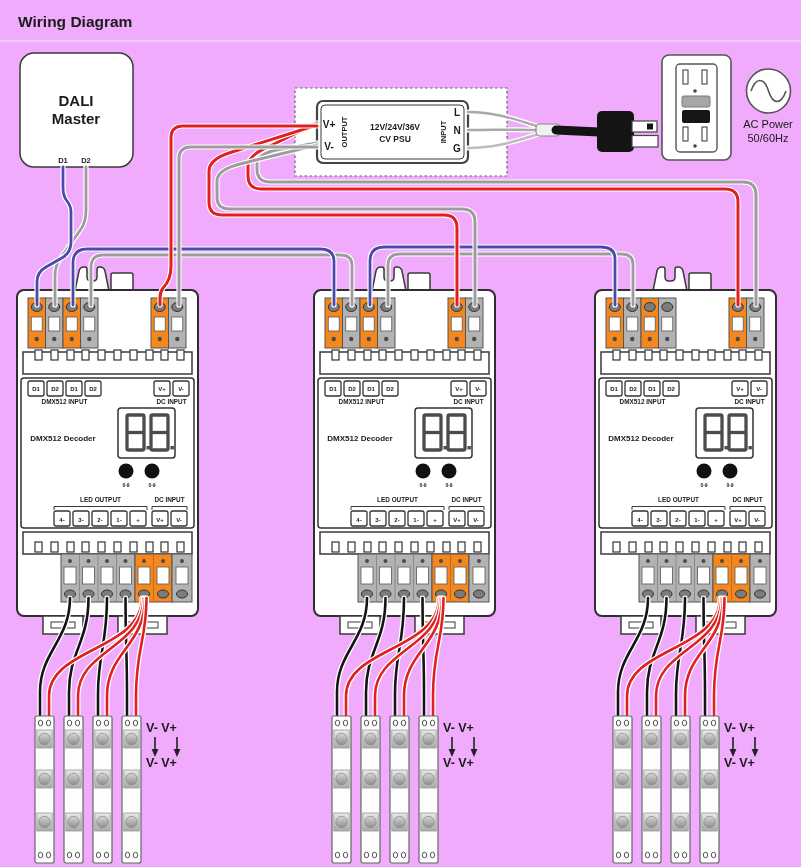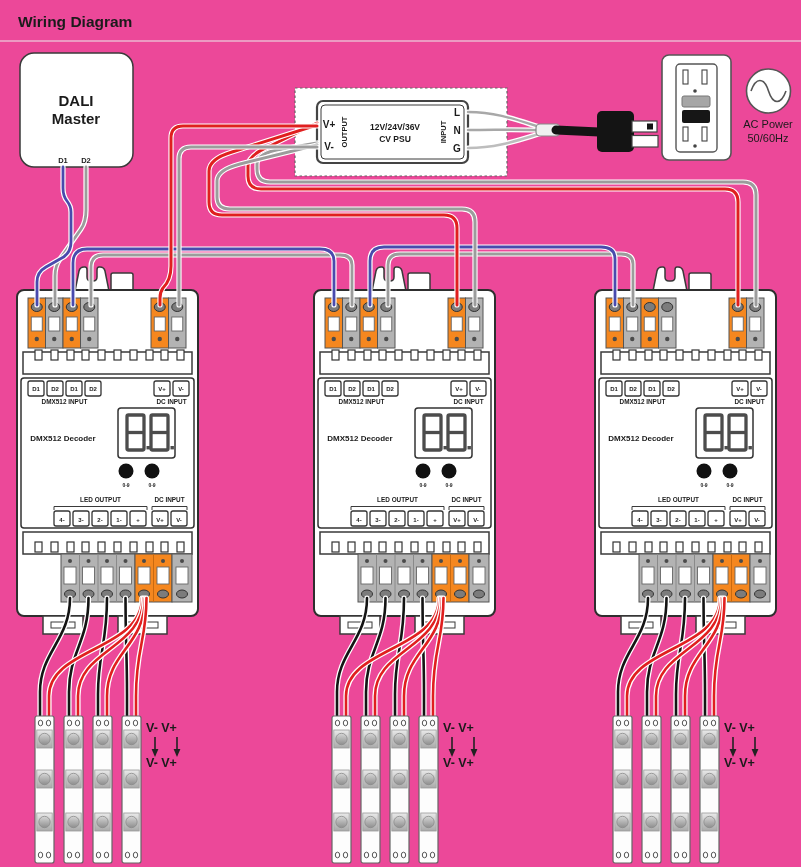--- a/index.html
+++ b/index.html
@@ -1,16 +1,16 @@
 <!DOCTYPE html>
 <html style="--wire-dali-d1: #4a4aad; --wire-dali-d2: #9c9c9c; --wire-power-vplus: #e01f1f; --wire-power-vminus: #9c9c9c; --wire-led-negative: #141414; --terminal-positive: #f5871f; --terminal-neutral: #b3b3b3;"><head>
 <meta charset="utf-8">
 <style>
   html,body{margin:0;padding:0;background:#fff;}
-  #stage{position:relative;width:801px;height:867px;background:#ec4899;overflow:hidden;}
+  #stage{position:relative;width:801px;height:867px;background:#f0abfc;overflow:hidden;}
   svg{display:block;}
   .t{font-family:"Liberation Sans",sans-serif;fill:#1b1b1b;}
   .tb{font-weight:bold;}
   .tc{text-anchor:middle;}
   .outline{fill:#fff;stroke:#3a3a3a;stroke-width:1.5;}
   .thin{fill:none;stroke:#3a3a3a;stroke-width:1;}
   .body{fill:#fff;stroke:#2e2e2e;stroke-width:2;}
   .panel{fill:#fff;stroke:#333;stroke-width:1.5;}
   .lblbox{fill:#fff;stroke:#333;stroke-width:1.3;}
   .hook{fill:#fff;stroke:#333;stroke-width:1.2;}

